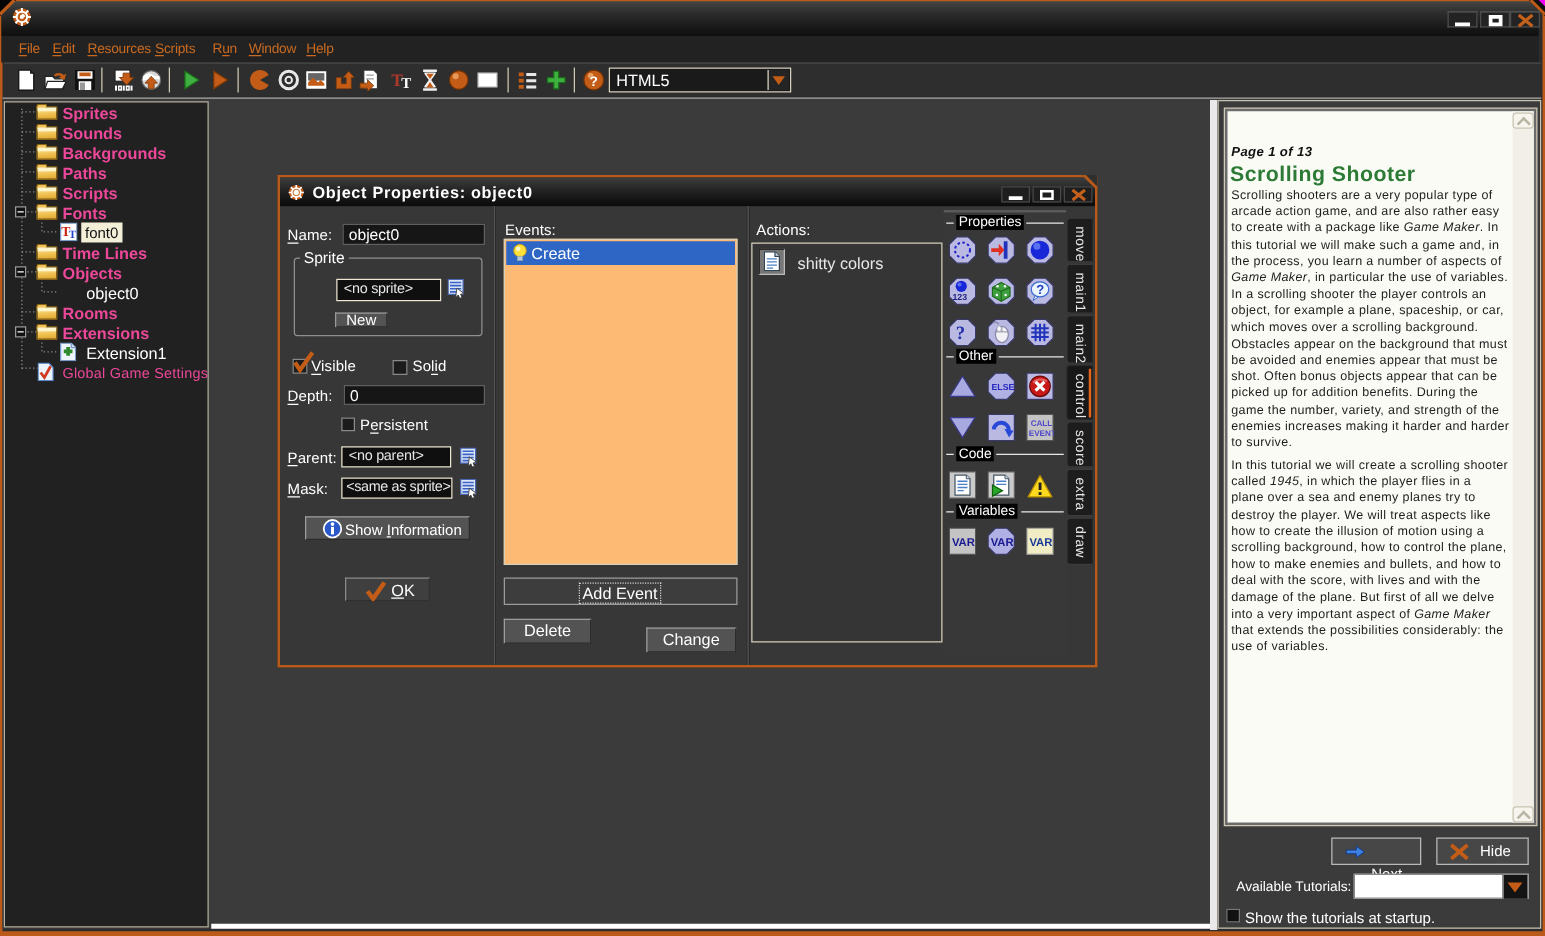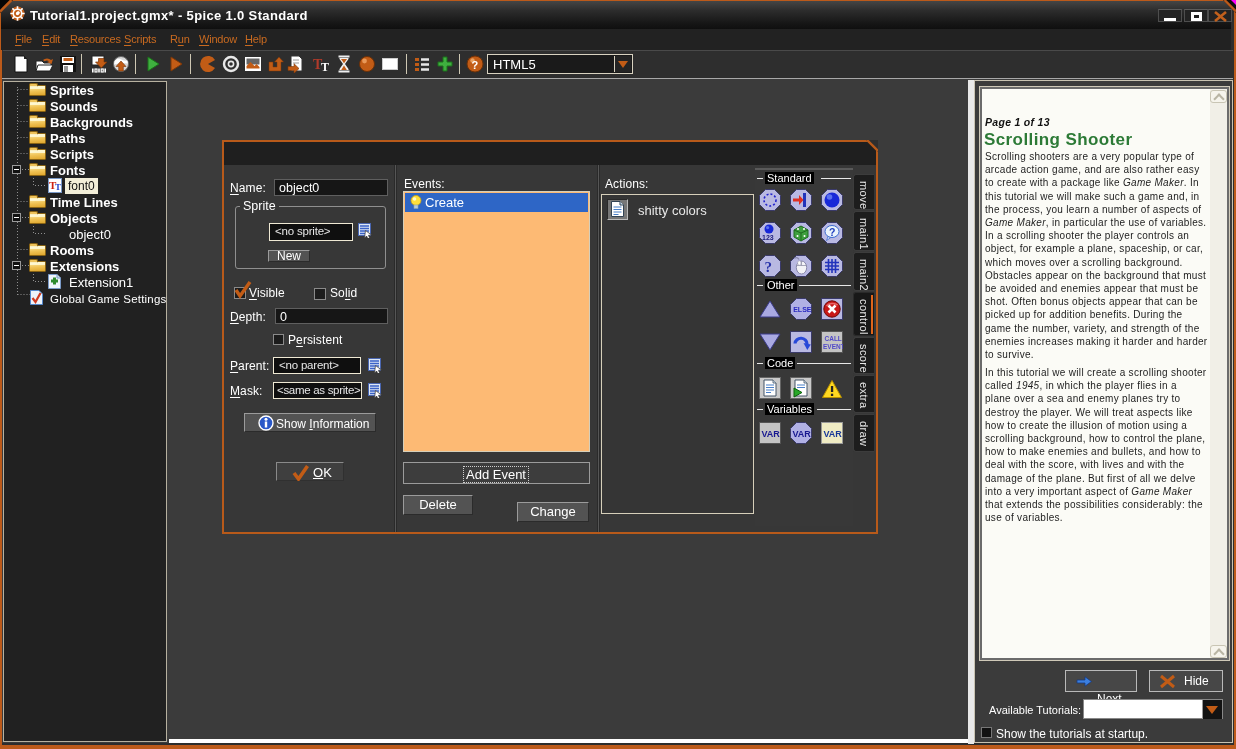--- a/index.html
+++ b/index.html
@@ -30,21 +30,21 @@
   background:#1a1a1a; border:1px solid #d8d2c0; }
 #combo .txt { position:absolute; left:5px; top:2px; color:#fff; font-size:13px; }
 #combo .btn { position:absolute; right:1px; top:1px; width:17px; height:16px; background:#242424; border-left:1px solid #d8d2c0;}
 #combo .btn:after { content:""; position:absolute; left:3px; top:5px; border:5px solid transparent; border-top:7px solid #c25c16; }
 
 #content { position:absolute; left:2px; top:78px; width:1231px; height:665px; background:#3b3b3b; border-top:1px solid #a8a8a8; }
 
 #tree { position:absolute; left:1px; top:2px; width:164px; height:661px;
   background:#212121; border:1px solid #b7b1a0; }
 .trow { position:absolute; left:0; height:16px; width:220px; white-space:nowrap; }
-.trow .lbl { position:absolute; left:46px; top:1px; color:#ffffff; font-size:13px; font-weight:bold; }
+.trow .lbl { position:absolute; left:46px; top:1px; color:#ec4899; font-size:13px; font-weight:bold; }
 .trow .lbl2 { position:absolute; left:65px; top:1px; color:#fff; font-size:13px; }
 .expander { position:absolute; left:8px; top:3px; width:9px; height:9px; background:#111;
   border:1px solid #9a9a9a; }
 .expander:after { content:""; position:absolute; left:1px; top:3px; width:5px; height:1px; background:#fff; }
 .ficon { position:absolute; top:3px; width:17px; height:11px; background:linear-gradient(175deg, #fff0b0, #f0c355 55%, #dfa72e); border:1px solid #8a6414; border-radius:1px; }
 .ficon:before { content:""; position:absolute; left:-1px; top:-3px; width:7px; height:3px; background:#eec35a; border:1px solid #8a6414; border-bottom:none; border-radius:2px 2px 0 0; }
 .ficon:after { content:""; position:absolute; left:0px; top:0px; width:15px; height:3px; background:rgba(255,255,230,0.75); }
 
 #splitter { position:absolute; left:966px; top:1px; width:6px; height:664px; background:#e9e9e9; }
 
@@ -107,21 +107,20 @@
 <div id="titlebar">
   <svg class="abs" style="left:7px; top:3px;" width="19" height="19" viewBox="0 0 19 19">
     <circle cx="9.5" cy="9.5" r="7" fill="#c25c16"></circle>
     <g stroke="#fff" stroke-width="1.6" fill="none">
       <circle cx="9.5" cy="9.5" r="4.2"></circle>
       <path d="M9.5 5.3 v-3 M9.5 13.7 v3 M5.3 9.5 h-3 M13.7 9.5 h3 M6.5 6.5 l-2.1-2.1 M12.5 6.5 l2.1-2.1 M6.5 12.5 l-2.1 2.1 M12.5 12.5 l2.1 2.1"></path>
     </g>
     <circle cx="9.5" cy="9.5" r="2.5" fill="#fff"></circle>
     <path d="M9.5 7.2 a2.3 2.3 0 1 0 2.3 2.3" stroke="#c25c16" stroke-width="1.2" fill="none"></path>
   </svg>
-  <div id="titletext">Tutorial1.project.gmx* - 5pice 1.0 Standard</div>
   <div class="wbtn" style="left:1157px;">
       <div class="abs" style="left:5px; top:8px; width:12px; height:3px; background:#fff;"></div>
     </div>
   <div class="wbtn" style="left:1183px;">
       <div class="abs" style="left:6px; top:2px; width:11px; height:9px; border:3px solid #fff; background:#1e1e1e;"></div>
     </div>
   <div class="wbtn" style="left:1207px;">
     <svg class="abs" style="left:5px; top:1px;" width="13" height="11" viewBox="0 0 13 11">
         <path d="M1 1 L12 10 M12 1 L1 10" stroke="#c2601c" stroke-width="2.6"></path>
       </svg>
@@ -357,20 +356,42 @@
         </svg>
     </div>
     <div id="avail">Available Tutorials:</div>
     <div id="availdd">
         <div class="btn"></div>
       </div>
     <div id="startupcb"></div>
     <div id="startup"><span style="margin-left:15px;">Show the tutorials at startup.</span></div>
   </div>
   <div id="dlg">
+    <div id="dlgtitle">
+      <svg class="abs" style="left:5px; top:4px;" width="16" height="16" viewBox="0 0 19 19">
+        <circle cx="9.5" cy="9.5" r="7" fill="#c25c16"></circle>
+        <g stroke="#fff" stroke-width="1.6" fill="none">
+          <circle cx="9.5" cy="9.5" r="4.2"></circle>
+          <path d="M9.5 5.3 v-3 M9.5 13.7 v3 M5.3 9.5 h-3 M13.7 9.5 h3 M6.5 6.5 l-2.1-2.1 M12.5 6.5 l2.1-2.1 M6.5 12.5 l-2.1 2.1 M12.5 12.5 l2.1 2.1"></path>
+        </g>
+        <circle cx="9.5" cy="9.5" r="2.5" fill="#fff"></circle>
+      </svg>
+      <div class="txt">Object Properties: object0</div>
+      <div class="dbtn" style="left:577px;">
+          <div class="abs" style="left:5px; top:7px; width:11px; height:3px; background:#fff;"></div>
+        </div>
+      <div class="dbtn" style="left:602px;">
+          <div class="abs" style="left:5px; top:2px; width:11px; height:8px; border:2.5px solid #fff; background:#1e1e1e;"></div>
+        </div>
+      <div class="dbtn" style="left:627px;">
+          <svg class="abs" style="left:5px; top:1px;" width="12" height="10" viewBox="0 0 12 10">
+            <path d="M1 1 L11 9 M11 1 L1 9" stroke="#c2601c" stroke-width="2.4"></path>
+          </svg>
+        </div>
+    </div>
     <div id="dlgbody">
       <div class="vsep" style="left:170px;"></div>
       <div class="vsep" style="left:373px;"></div>
       <div id="dcol1">
         <div class="dlabel" style="left:6px; top:16px;"><u>N</u>ame:</div>
         <div class="dfield" style="left:50px; top:14px; width:114px; height:17px;">
             <span>object0</span>
           </div>
         <div class="group" style="left:11px; top:41px; width:151px; height:63px;">
           <div class="cap">Sprite</div>
@@ -458,21 +479,21 @@
               <path d="M2.5 6 h8 M2.5 8.5 h8 M2.5 11 h8 M2.5 13.5 h5" stroke="#4a80c8" stroke-width="1"></path>
             </svg>
           </div>
           <span class="abs" style="left:36px; top:8px; color:#e8e8e8; font-size:13px;">shitty colors</span>
         </div>
       </div>
       <div id="dpalette">
         <div class="abs" style="left:531px; top:3px; width:98px; height:358px; background:#383838; border-top:2px solid #5a5a5a;"></div>
         <div class="phead" style="left:533px; top:7px; width:96px;">
           <div class="bar" style="left:0; width:6px;"></div>
-            <div class="cap" style="left:8px;">Standard</div>
+            <div class="cap" style="left:8px;">Properties</div>
             <div class="bar" style="left:64px; right:2px;"></div>
         </div>
         <svg class="picon" style="left:535px; top:24px;" viewBox="0 0 22 22">
             <path d="M6.5 0.5 H15.5 L21.5 6.5 V15.5 L15.5 21.5 H6.5 L0.5 15.5 V6.5 Z" fill="#b9b9e2" stroke="#3a3a6a"></path>
             <circle cx="11" cy="11" r="6" fill="none" stroke="#2222cc" stroke-width="1.6" stroke-dasharray="2 2"></circle>
           </svg>
         <svg class="picon" style="left:566px; top:24px;" viewBox="0 0 22 22">
             <path d="M6.5 0.5 H15.5 L21.5 6.5 V15.5 L15.5 21.5 H6.5 L0.5 15.5 V6.5 Z" fill="#b9b9e2" stroke="#3a3a6a"></path>
             <rect x="13" y="4" width="3" height="14" fill="#2233bb"></rect>
             <path d="M3 9.5 h6 v-3.5 l4.5 5 -4.5 5 v-3.5 h-6 z" fill="#e03020"></path>

